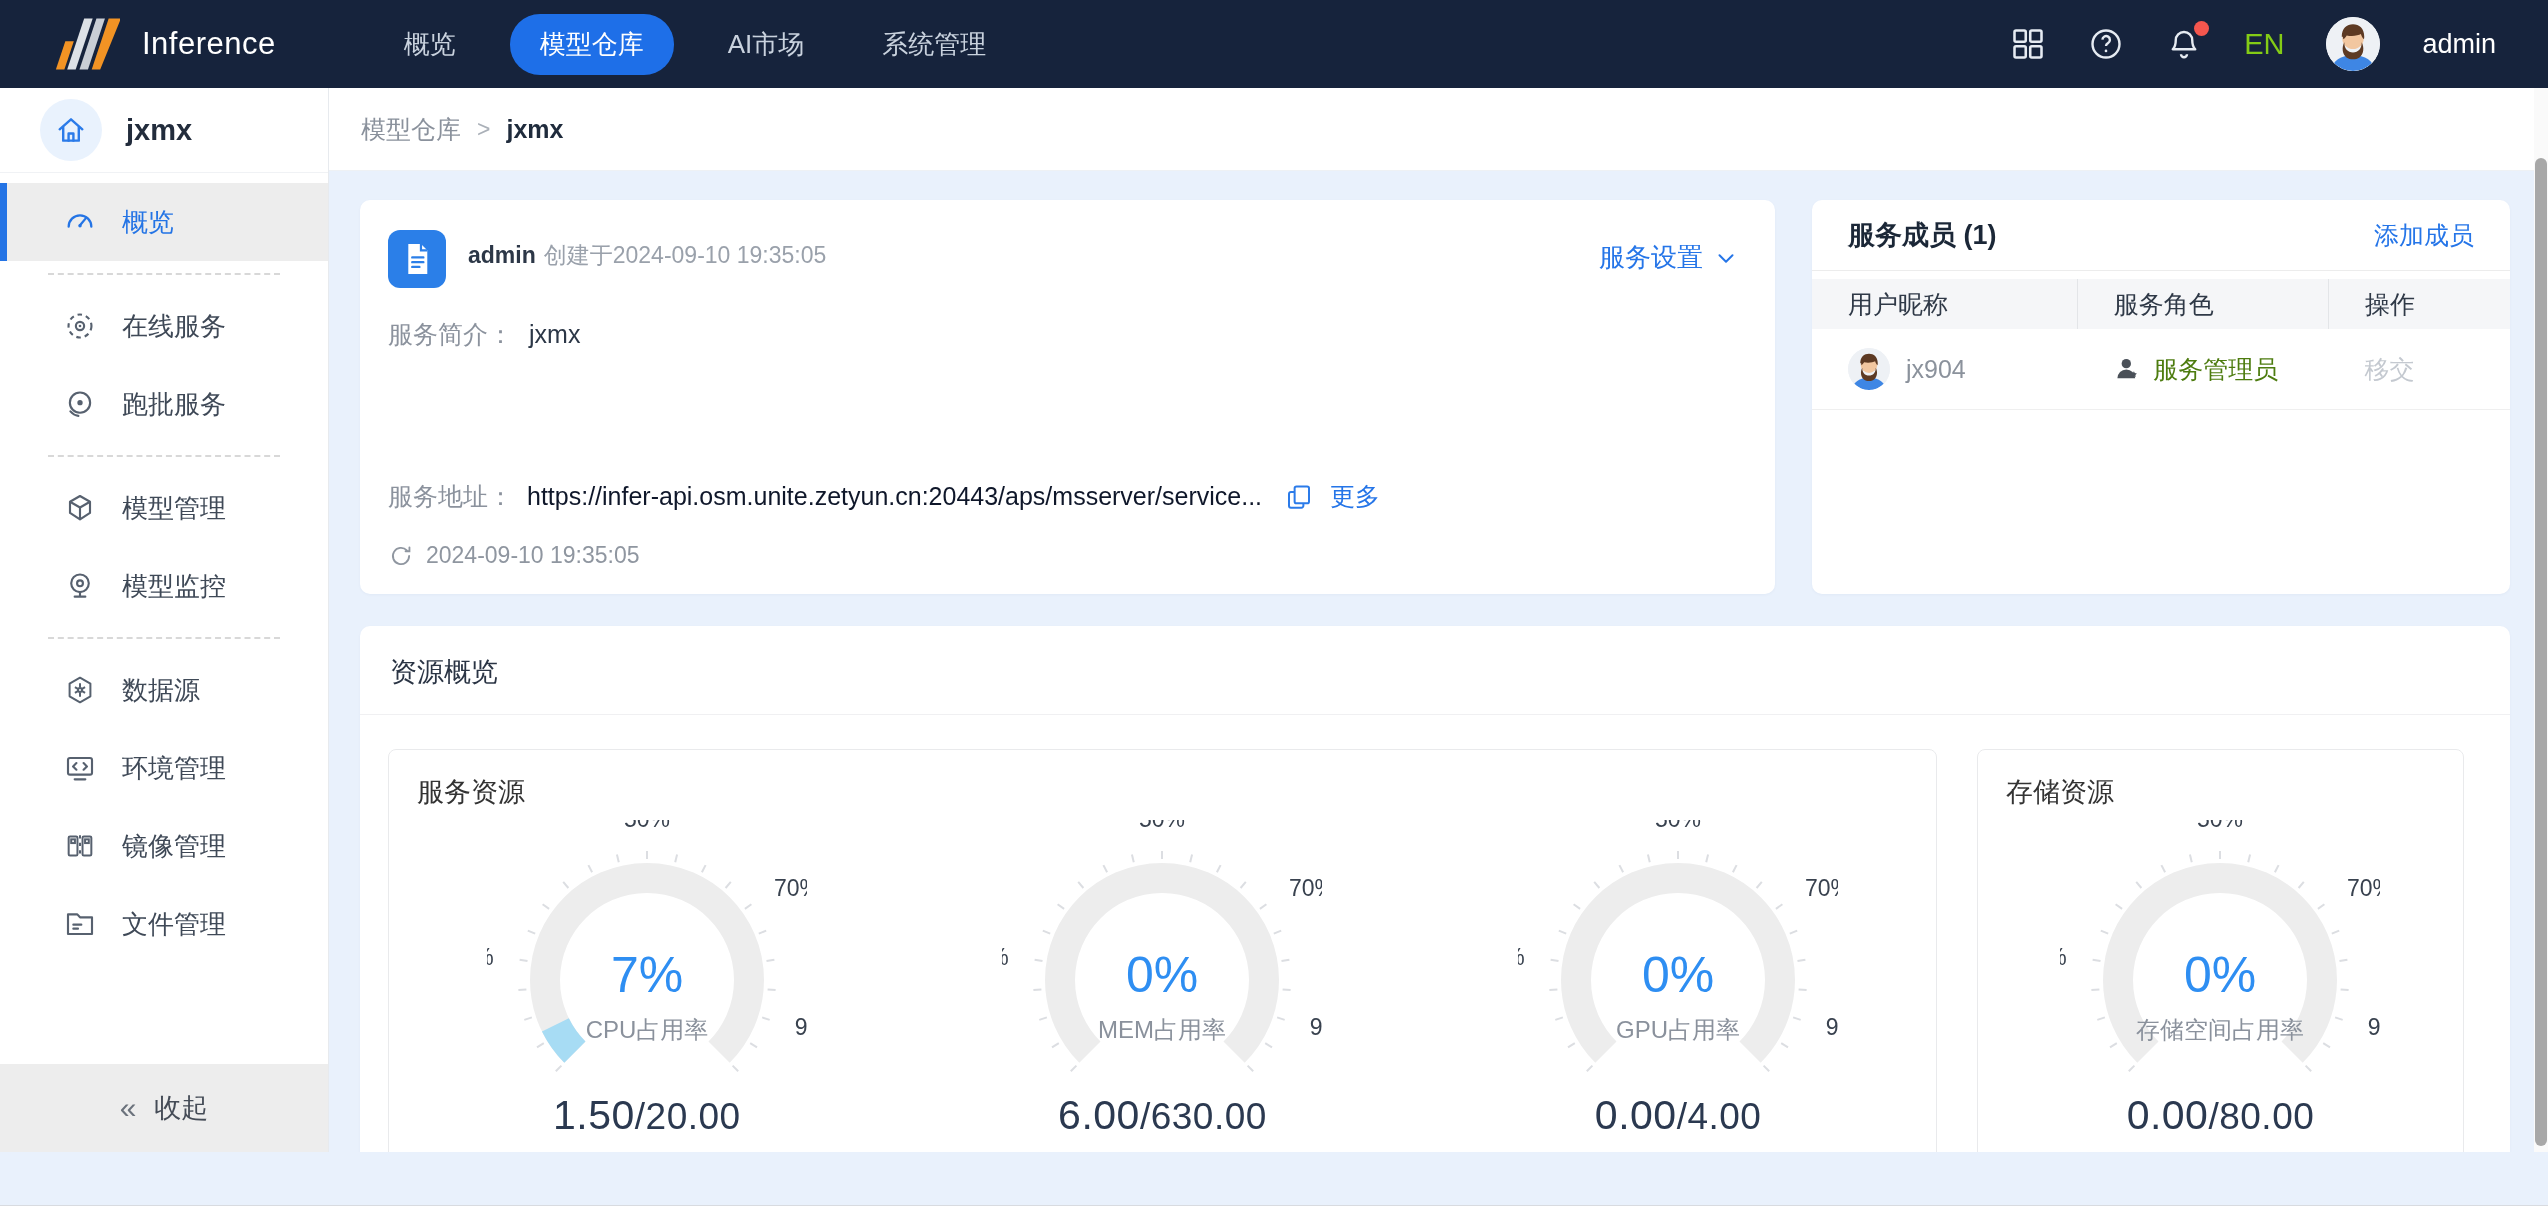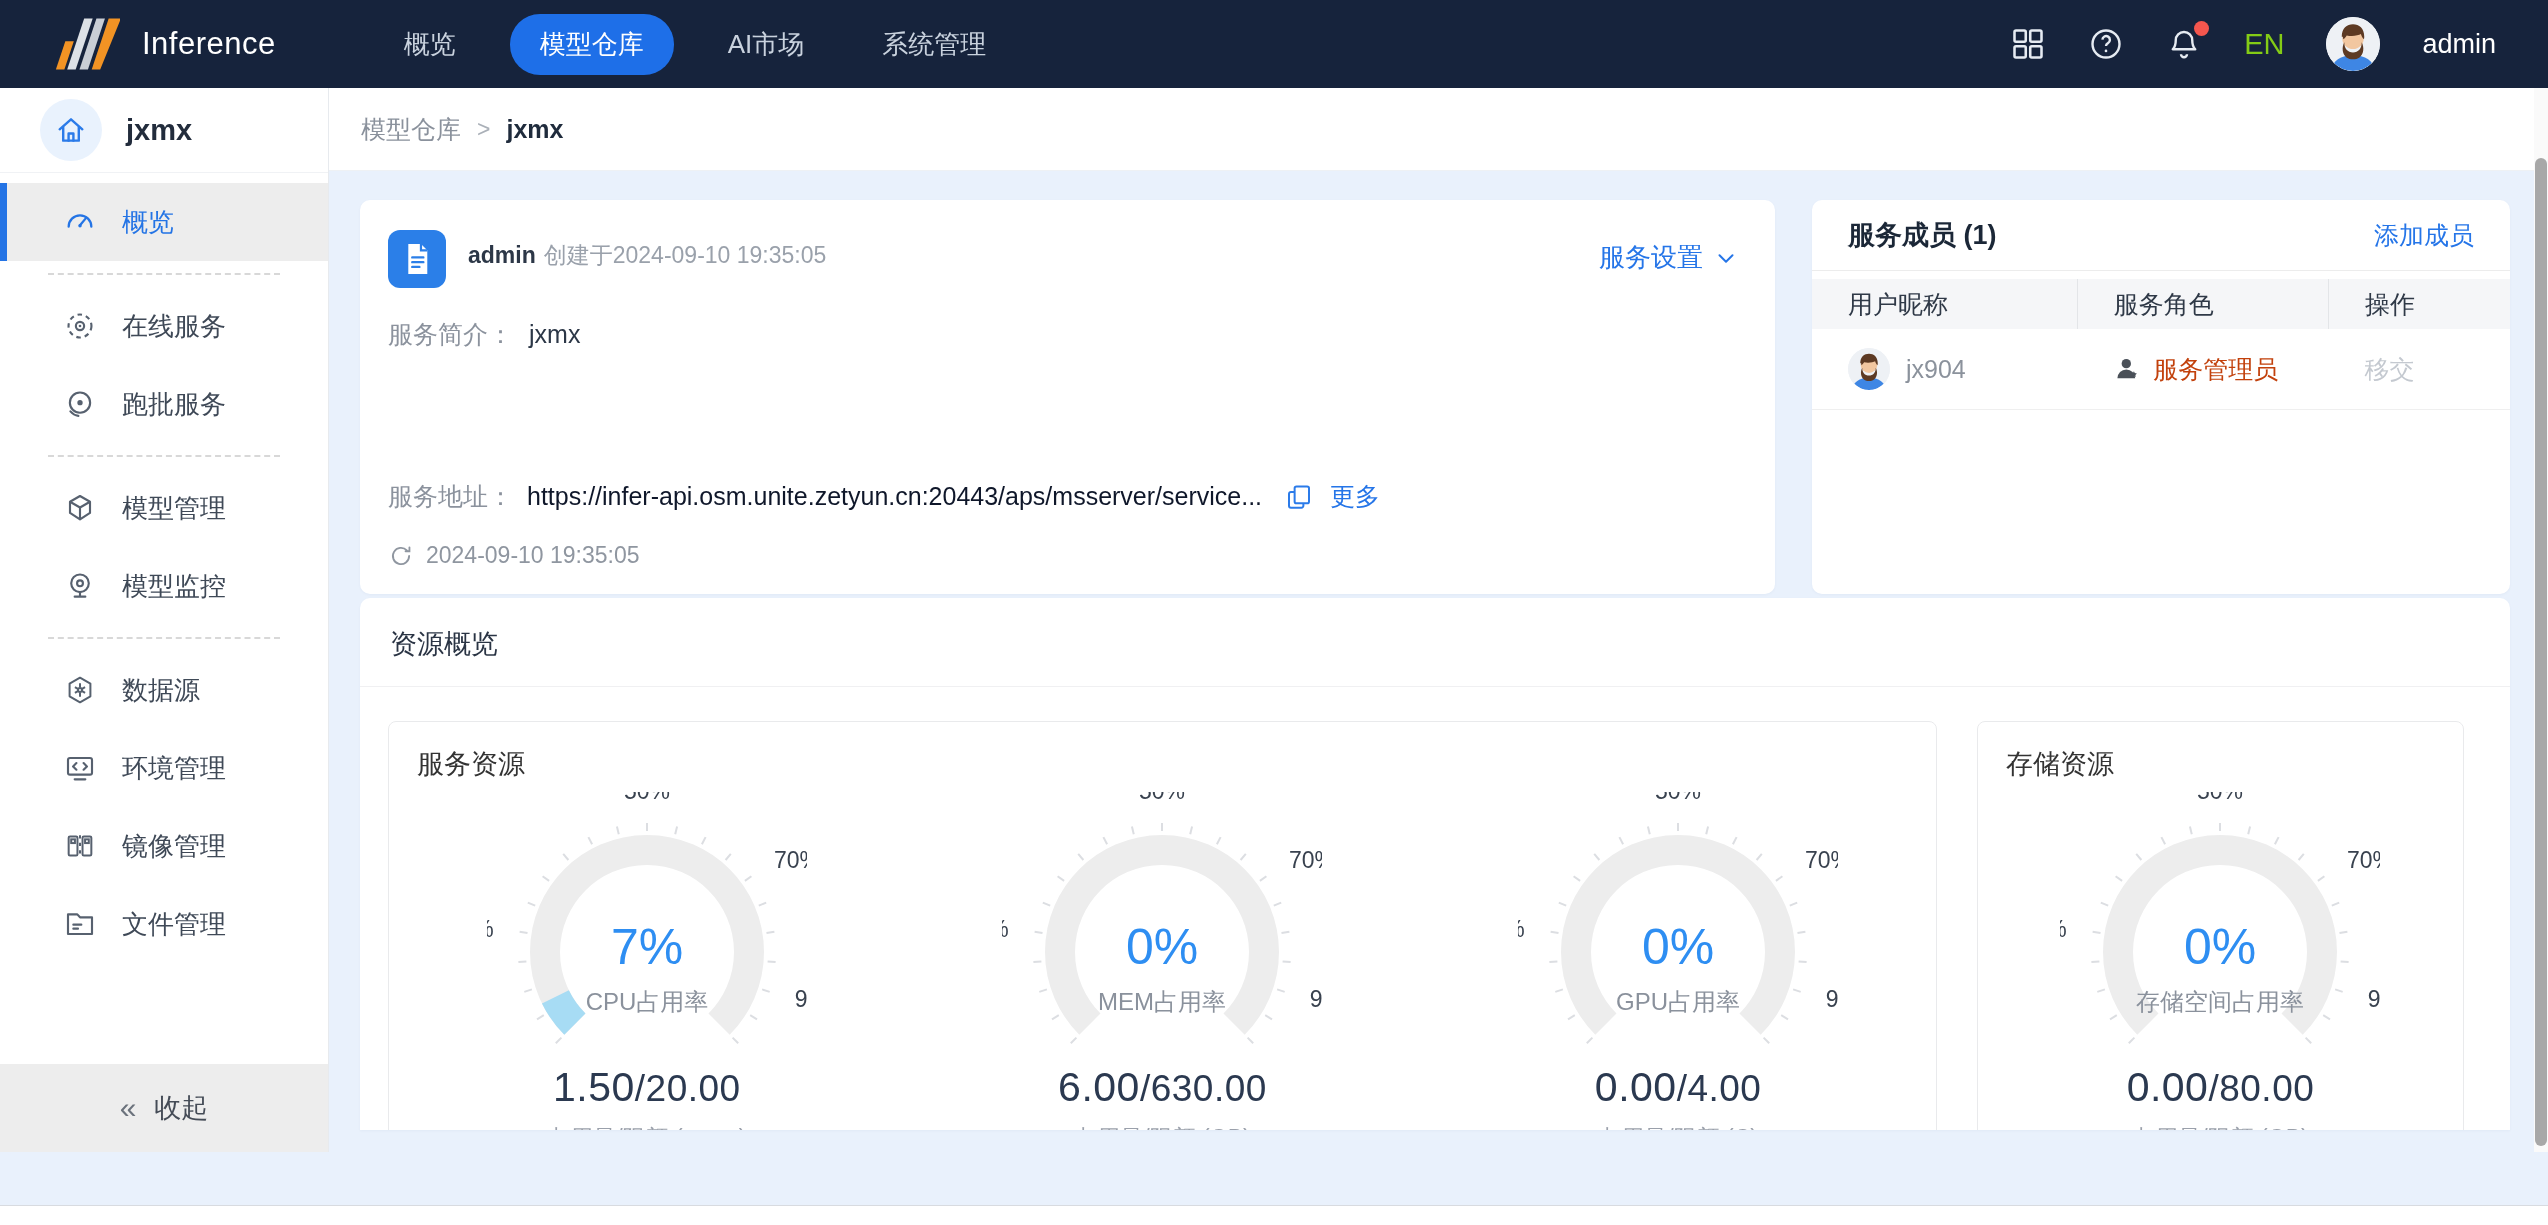--- a/index.html
+++ b/index.html
@@ -70,26 +70,26 @@
   .mc-head{height:70px;display:flex;align-items:center;padding:0 36px;}
   .mc-title{font-size:27px;font-weight:700;color:#1b2737;}
   .mc-add{margin-left:auto;color:#2575e8;font-size:25px;cursor:pointer;}
   .mc-divider{height:1px;background:#ececec;}
   .mc-table{width:100%;border-collapse:collapse;margin-top:8px;}
   .mc-table th{background:#f5f6f8;font-size:25px;color:#2f3947;text-align:left;height:48px;padding-left:36px;font-weight:400;border-left:1px solid #e3e5e8;}
   .mc-table th:first-child{border-left:none;}
   .mc-table td{height:78px;padding-left:36px;border-bottom:1px solid #efefef;font-size:25px;}
   .cell-user{display:flex;align-items:center;gap:16px;color:#8b929c;text-align:right;}
   .cell-user .avatar{width:42px;height:42px;cursor:default;}
-  .cell-role{display:flex;align-items:center;gap:12px;color:#c2410c;}
+  .cell-role{display:flex;align-items:center;gap:12px;color:#4d7c0f;}
   .cell-role .pi{width:28px;height:28px;color:#4a5058;}
   .cell-action{color:#c4c9d0;cursor:pointer;}
 
   
-  .resources-card{left:31px;top:428px;width:2150px;height:532px;overflow:hidden;border-bottom-left-radius:0;border-bottom-right-radius:0;}
+  .resources-card{left:31px;top:456px;width:2150px;height:532px;overflow:hidden;border-bottom-left-radius:0;border-bottom-right-radius:0;}
   .rc-title{padding:28px 0 0 30px;font-size:27px;color:#2a3444;}
   .rc-divider{height:1px;background:#f0f0f2;margin-top:24px;}
   .rc-groups{display:flex;gap:40px;padding:34px 46px 0 28px;}
   .group-card{border:1px solid #e9eaec;border-radius:8px;height:470px;padding-top:24px;box-sizing:border-box;}
   .group-service{width:1552px;}
   .group-storage{width:488px;}
   .group-title{padding-left:28px;font-size:27px;color:#333;}
   .gauges{display:flex;margin-top:10px;}
   .gauge-cell{flex:1;display:flex;flex-direction:column;align-items:center;}
   .usage{font-size:41px;color:#2b3950;margin-top:6px;letter-spacing:.5px;}

